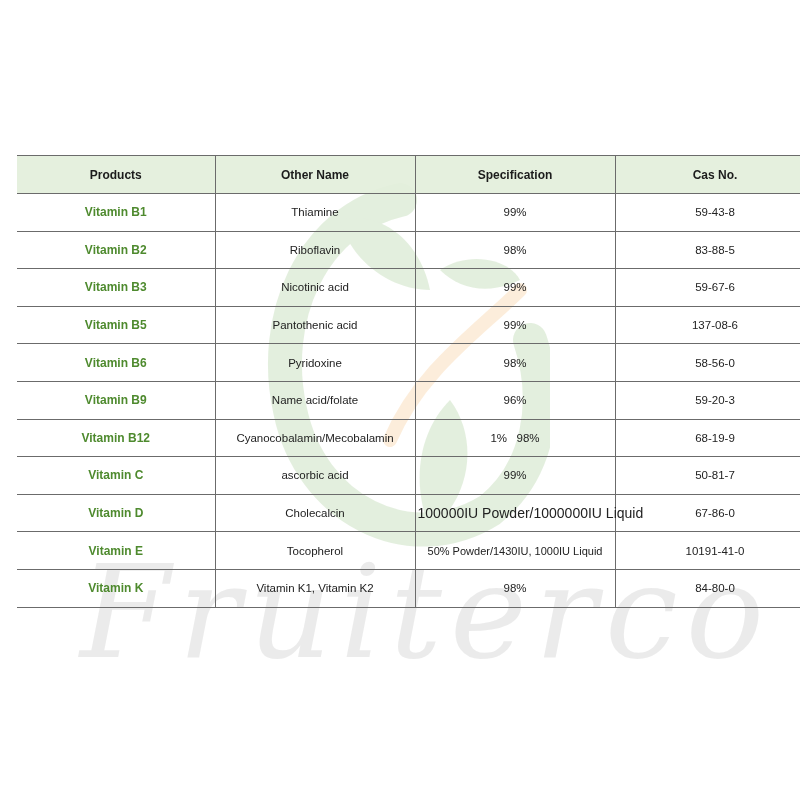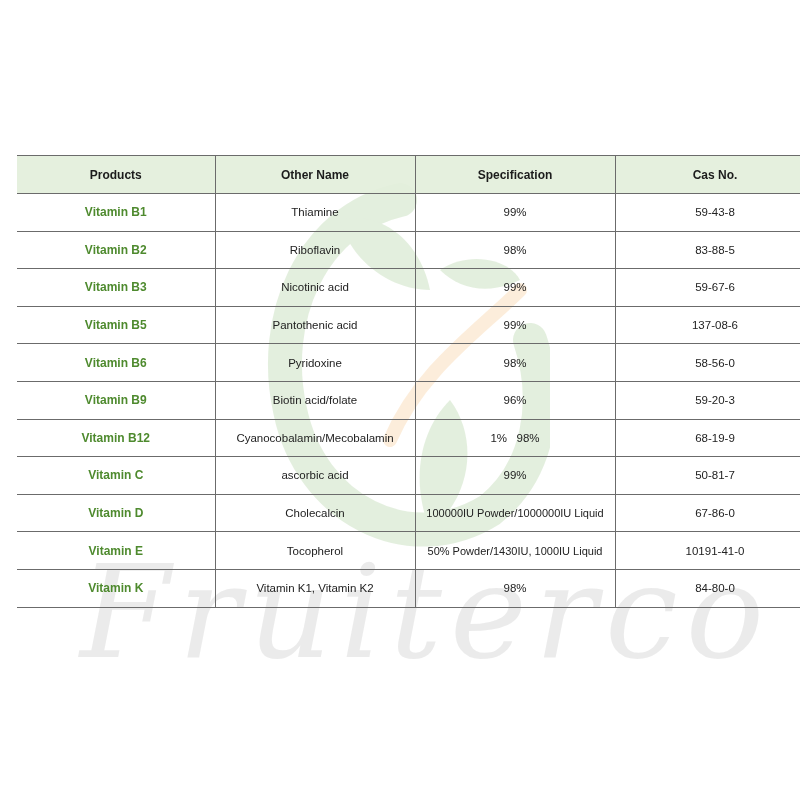--- a/index.html
+++ b/index.html
@@ -131,40 +131,40 @@
       <td>137-08-6</td>
     </tr>
     <tr>
       <td class="product">Vitamin B6</td>
       <td>Pyridoxine</td>
       <td>98%</td>
       <td>58-56-0</td>
     </tr>
     <tr>
       <td class="product">Vitamin B9</td>
-      <td>Biotin acid/folate</td>
+      <td>Name acid/folate</td>
       <td>96%</td>
       <td>59-20-3</td>
     </tr>
     <tr>
       <td class="product">Vitamin B12</td>
       <td>Cyanocobalamin/Mecobalamin</td>
       <td style="white-space:pre">1%   98%</td>
       <td>68-19-9</td>
     </tr>
     <tr>
       <td class="product">Vitamin C</td>
       <td>ascorbic acid</td>
       <td>99%</td>
       <td>50-81-7</td>
     </tr>
     <tr>
       <td class="product">Vitamin D</td>
       <td>Cholecalcin</td>
-      <td style="font-size:11px;white-space:nowrap">100000IU Powder/1000000IU Liquid</td>
+      <td style="font-size:14px;white-space:nowrap">100000IU Powder/1000000IU Liquid</td>
       <td>67-86-0</td>
     </tr>
     <tr>
       <td class="product">Vitamin E</td>
       <td>Tocopherol</td>
       <td style="font-size:11px;white-space:nowrap">50% Powder/1430IU, 1000IU Liquid</td>
       <td>10191-41-0</td>
     </tr>
     <tr>
       <td class="product">Vitamin K</td>

